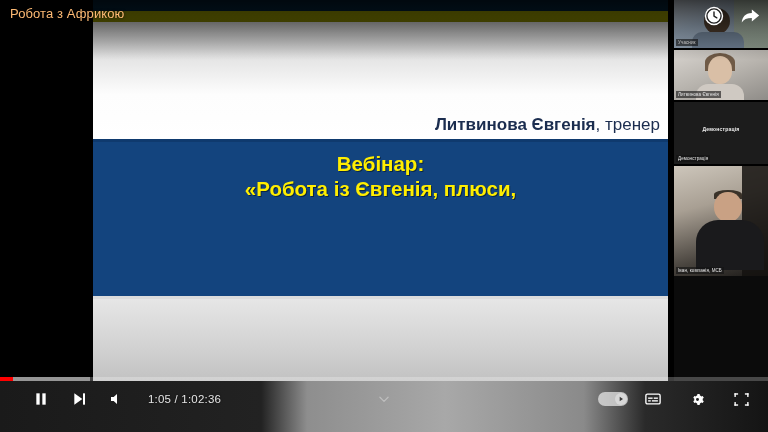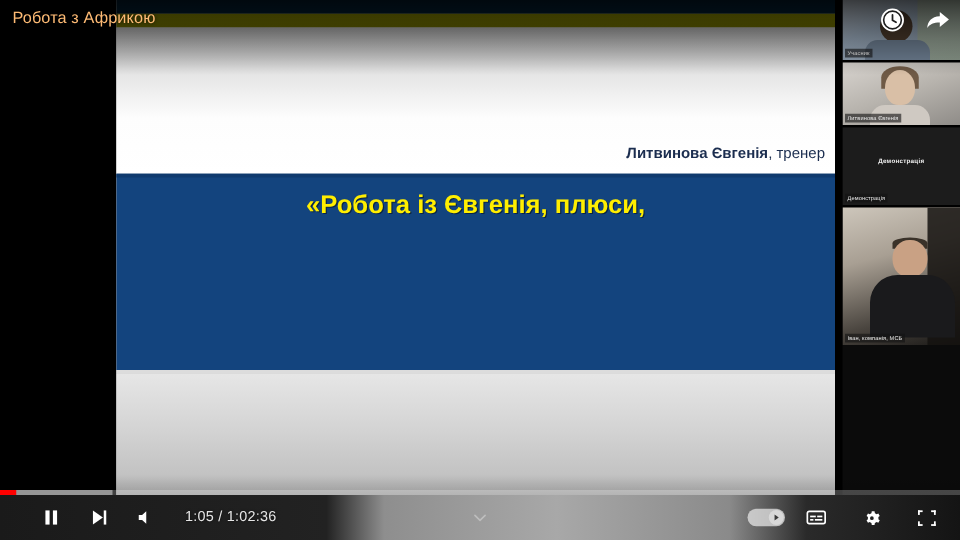--- a/index.html
+++ b/index.html
@@ -17,21 +17,21 @@
   #top-actions{position:absolute;right:6px;top:4px;z-index:42;display:flex;align-items:center;gap:12px;}
   .topicon{width:24px;height:24px;display:flex;align-items:center;justify-content:center;}
 
   
   #slide{position:absolute;left:93px;top:0;width:575px;height:400px;background:#c9c9c9;overflow:hidden;}
   #slide-navy{position:absolute;left:0;top:0;width:100%;height:11px;background:#021f33;}
   #slide-gold{position:absolute;left:0;top:11px;width:100%;height:11px;
     background:linear-gradient(to bottom,#8a8a00 0%,#6e6e00 100%);}
   #slide-upper{position:absolute;left:0;top:22px;width:100%;height:117px;
     background:linear-gradient(to bottom,#b6b6b6 0%,#e2e2e2 28%,#fdfdfd 62%,#ffffff 100%);}
-  #presenter{position:absolute;right:8px;top:93px;font-size:12px;color:#1b2d4f;white-space:nowrap;}
+  #presenter{position:absolute;right:8px;top:93px;font-size:17px;color:#1b2d4f;white-space:nowrap;}
   #presenter .nm{font-weight:bold;}
   #presenter .role{font-weight:normal;}
 
   #slide-blue{position:absolute;left:0;top:139px;width:100%;height:157px;background:#13447e;}
   #slide-blue-top{position:absolute;left:0;top:0;width:100%;height:3px;background:#0f3a6e;}
   #webinar{position:absolute;left:0;right:0;top:12px;text-align:center;color:#ffee00;
     font-weight:bold;font-size:20.5px;line-height:25px;text-shadow:1px 1px 0 rgba(0,0,0,.45);}
   #webinar .l1{display:block;}
 
   #slide-divider{position:absolute;left:0;top:296px;width:100%;height:3px;background:#dcdcdc;}
@@ -69,21 +69,21 @@
   #tile4{height:110px;background:linear-gradient(165deg,#cdc6bb 0%,#a89f93 35%,#4a453f 75%,#1b1917 100%);}
   #tile4 .head{position:absolute;left:40px;top:26px;width:28px;height:30px;border-radius:48%;
     background:#c9a184;}
   #tile4 .hair{position:absolute;left:40px;top:24px;width:28px;height:9px;border-radius:50% 50% 0 0;
     background:#3a3229;}
   #tile4 .body{position:absolute;left:22px;top:54px;width:68px;height:50px;border-radius:22px 22px 0 0;
     background:#1a1a1c;}
   #tile4 .wall{position:absolute;right:0;top:0;width:26px;height:110px;background:#14120f;opacity:.85;}
 
   
-  #controls{position:absolute;left:0;bottom:0;width:768px;height:36px;z-index:60;
+  #controls{position:absolute;left:0;bottom:0;width:768px;height:51px;z-index:60;
     background:linear-gradient(to right,#1a1a1a 0%,#222 34%,#8e8e8e 40%,#a8a8a8 58%,#8a8a8a 76%,#2a2a2a 84%,#141414 100%);}
   #ctrl-gradient{position:absolute;left:0;bottom:0;width:768px;height:52px;z-index:55;
     background:linear-gradient(to top,rgba(0,0,0,.55) 0%,rgba(0,0,0,0) 100%);pointer-events:none;}
 
   #progress{position:absolute;left:0;top:-4px;width:768px;height:4px;background:rgba(255,255,255,.25);}
   #buffer{position:absolute;left:0;top:0;height:4px;width:90px;background:rgba(255,255,255,.45);}
   #played{position:absolute;left:0;top:0;height:4px;width:45px;background:#f00;}
 
   #ctrl-left{position:absolute;left:22px;top:0;height:36px;display:flex;align-items:center;gap:0;}
   .cbtn{width:38px;height:36px;display:flex;align-items:center;justify-content:center;}
@@ -111,20 +111,21 @@
     <div id="slide-gold"></div>
     <div id="slide-upper">
       <div id="presenter">
         <span class="nm">Литвинова Євгенія</span><span class="role">, тренер</span>
       </div>
     </div>
 
     <div id="slide-blue">
       <div id="slide-blue-top"></div>
       <div id="webinar">
+        <span class="l1">Вебінар:</span>
         <span class="l1">«Робота із Євгенія, плюси,</span>
       </div>
     </div>
 
     <div id="slide-divider"></div>
     <div id="slide-lower"></div>
   </div>
 
   <div id="tiles">
 

